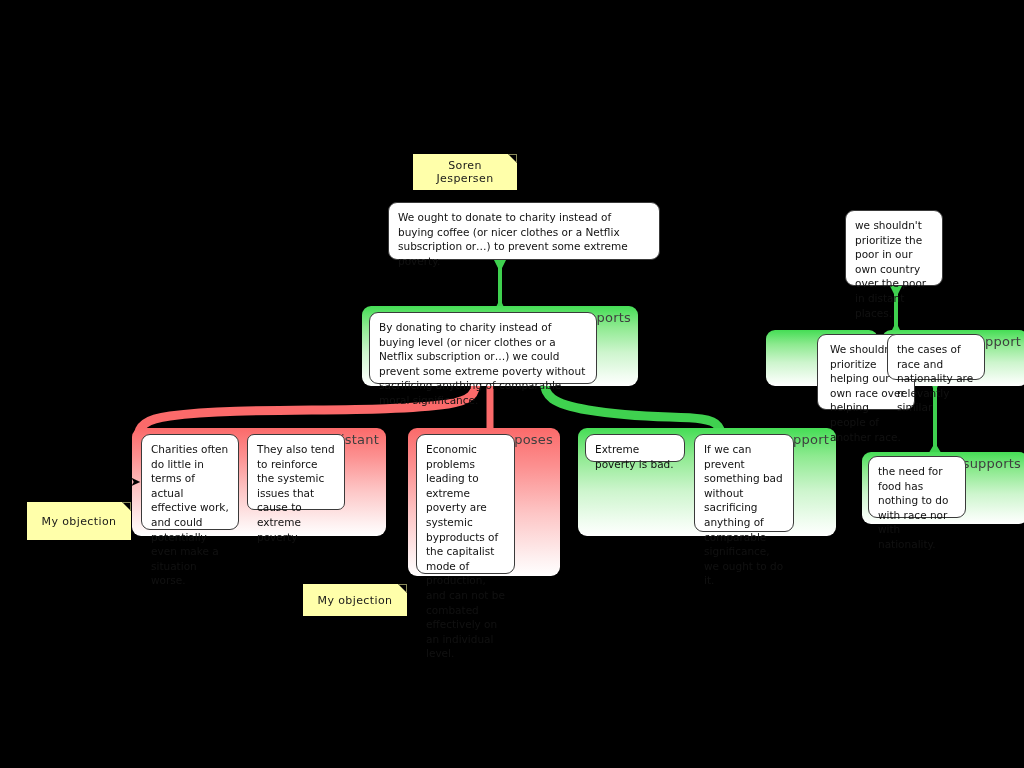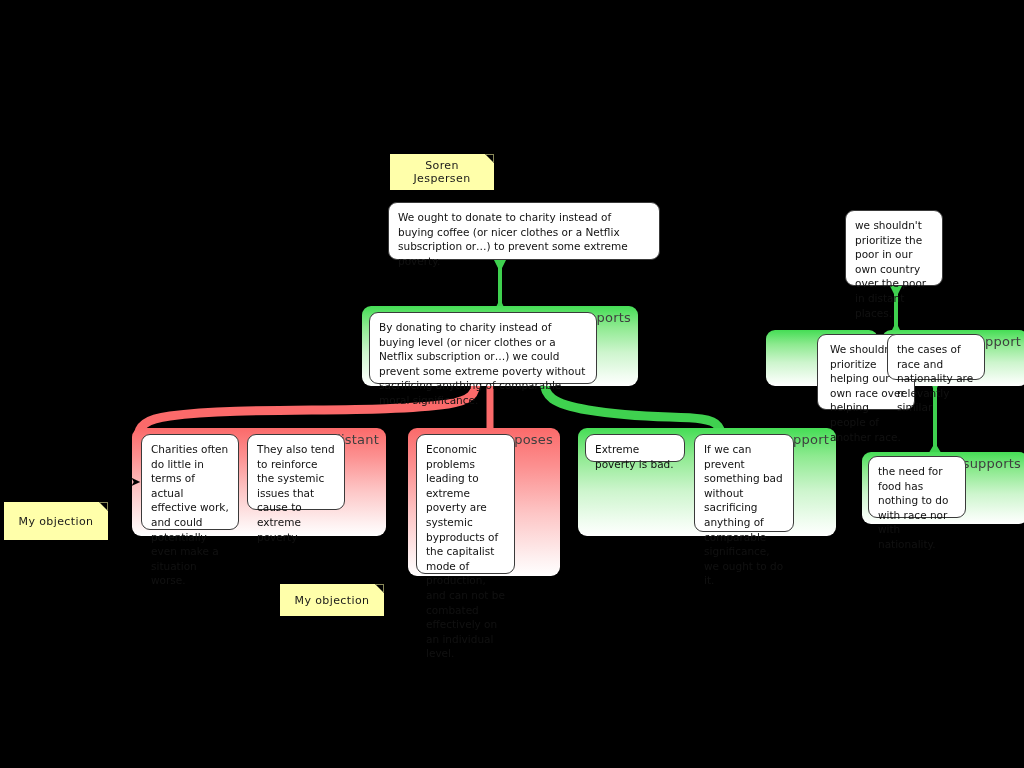--- a/index.html
+++ b/index.html
@@ -24,20 +24,21 @@
     font-family: "DejaVu Sans", sans-serif;
     font-size: 11px;
     letter-spacing: 0.4px;
     display: flex;
     align-items: center;
     justify-content: center;
     text-align: center;
     box-sizing: border-box;
     padding: 4px 8px;
     z-index: 40;
+    margin-left: 23px;
   }
   .sticky .fold {
     position: absolute;
     top: 0;
     right: 0;
     width: 9px;
     height: 9px;
     background: #000000;
     clip-path: polygon(0 0, 100% 100%, 100% 0);
   }
@@ -168,21 +169,21 @@
   </div>
 
   <div class="claim" style="left:369px; top:312px; width:228px; height:72px;">
     <span>By donating to charity instead of buying level (or nicer clothes or a Netflix subscription or…) we could prevent some extreme poverty without sacrificing anything of comparable moral significance.</span>
   </div>
 
   <div class="claim" style="left:141px; top:434px; width:98px; height:96px;">
     <span>Charities often do little in terms of actual effective work, and could potentially even make a situation worse.</span>
   </div>
 
-  <div class="claim" style="left:247px; top:434px; width:98px; height:76px;">
+  <div class="claim" style="left:247px; top:434px; width:98px; height:76px;border-radius:7px;">
     <span>They also tend to reinforce the systemic issues that cause to extreme poverty</span>
   </div>
 
   <div class="claim" style="left:416px; top:434px; width:99px; height:140px;">
     <span>Economic problems leading to extreme poverty are systemic byproducts of the capitalist mode of production, and can not be combated effectively on an individual level.</span>
   </div>
 
   <div class="claim" style="left:585px; top:434px; width:100px; height:28px;">
     <span>Extreme poverty is bad.</span>
   </div>

